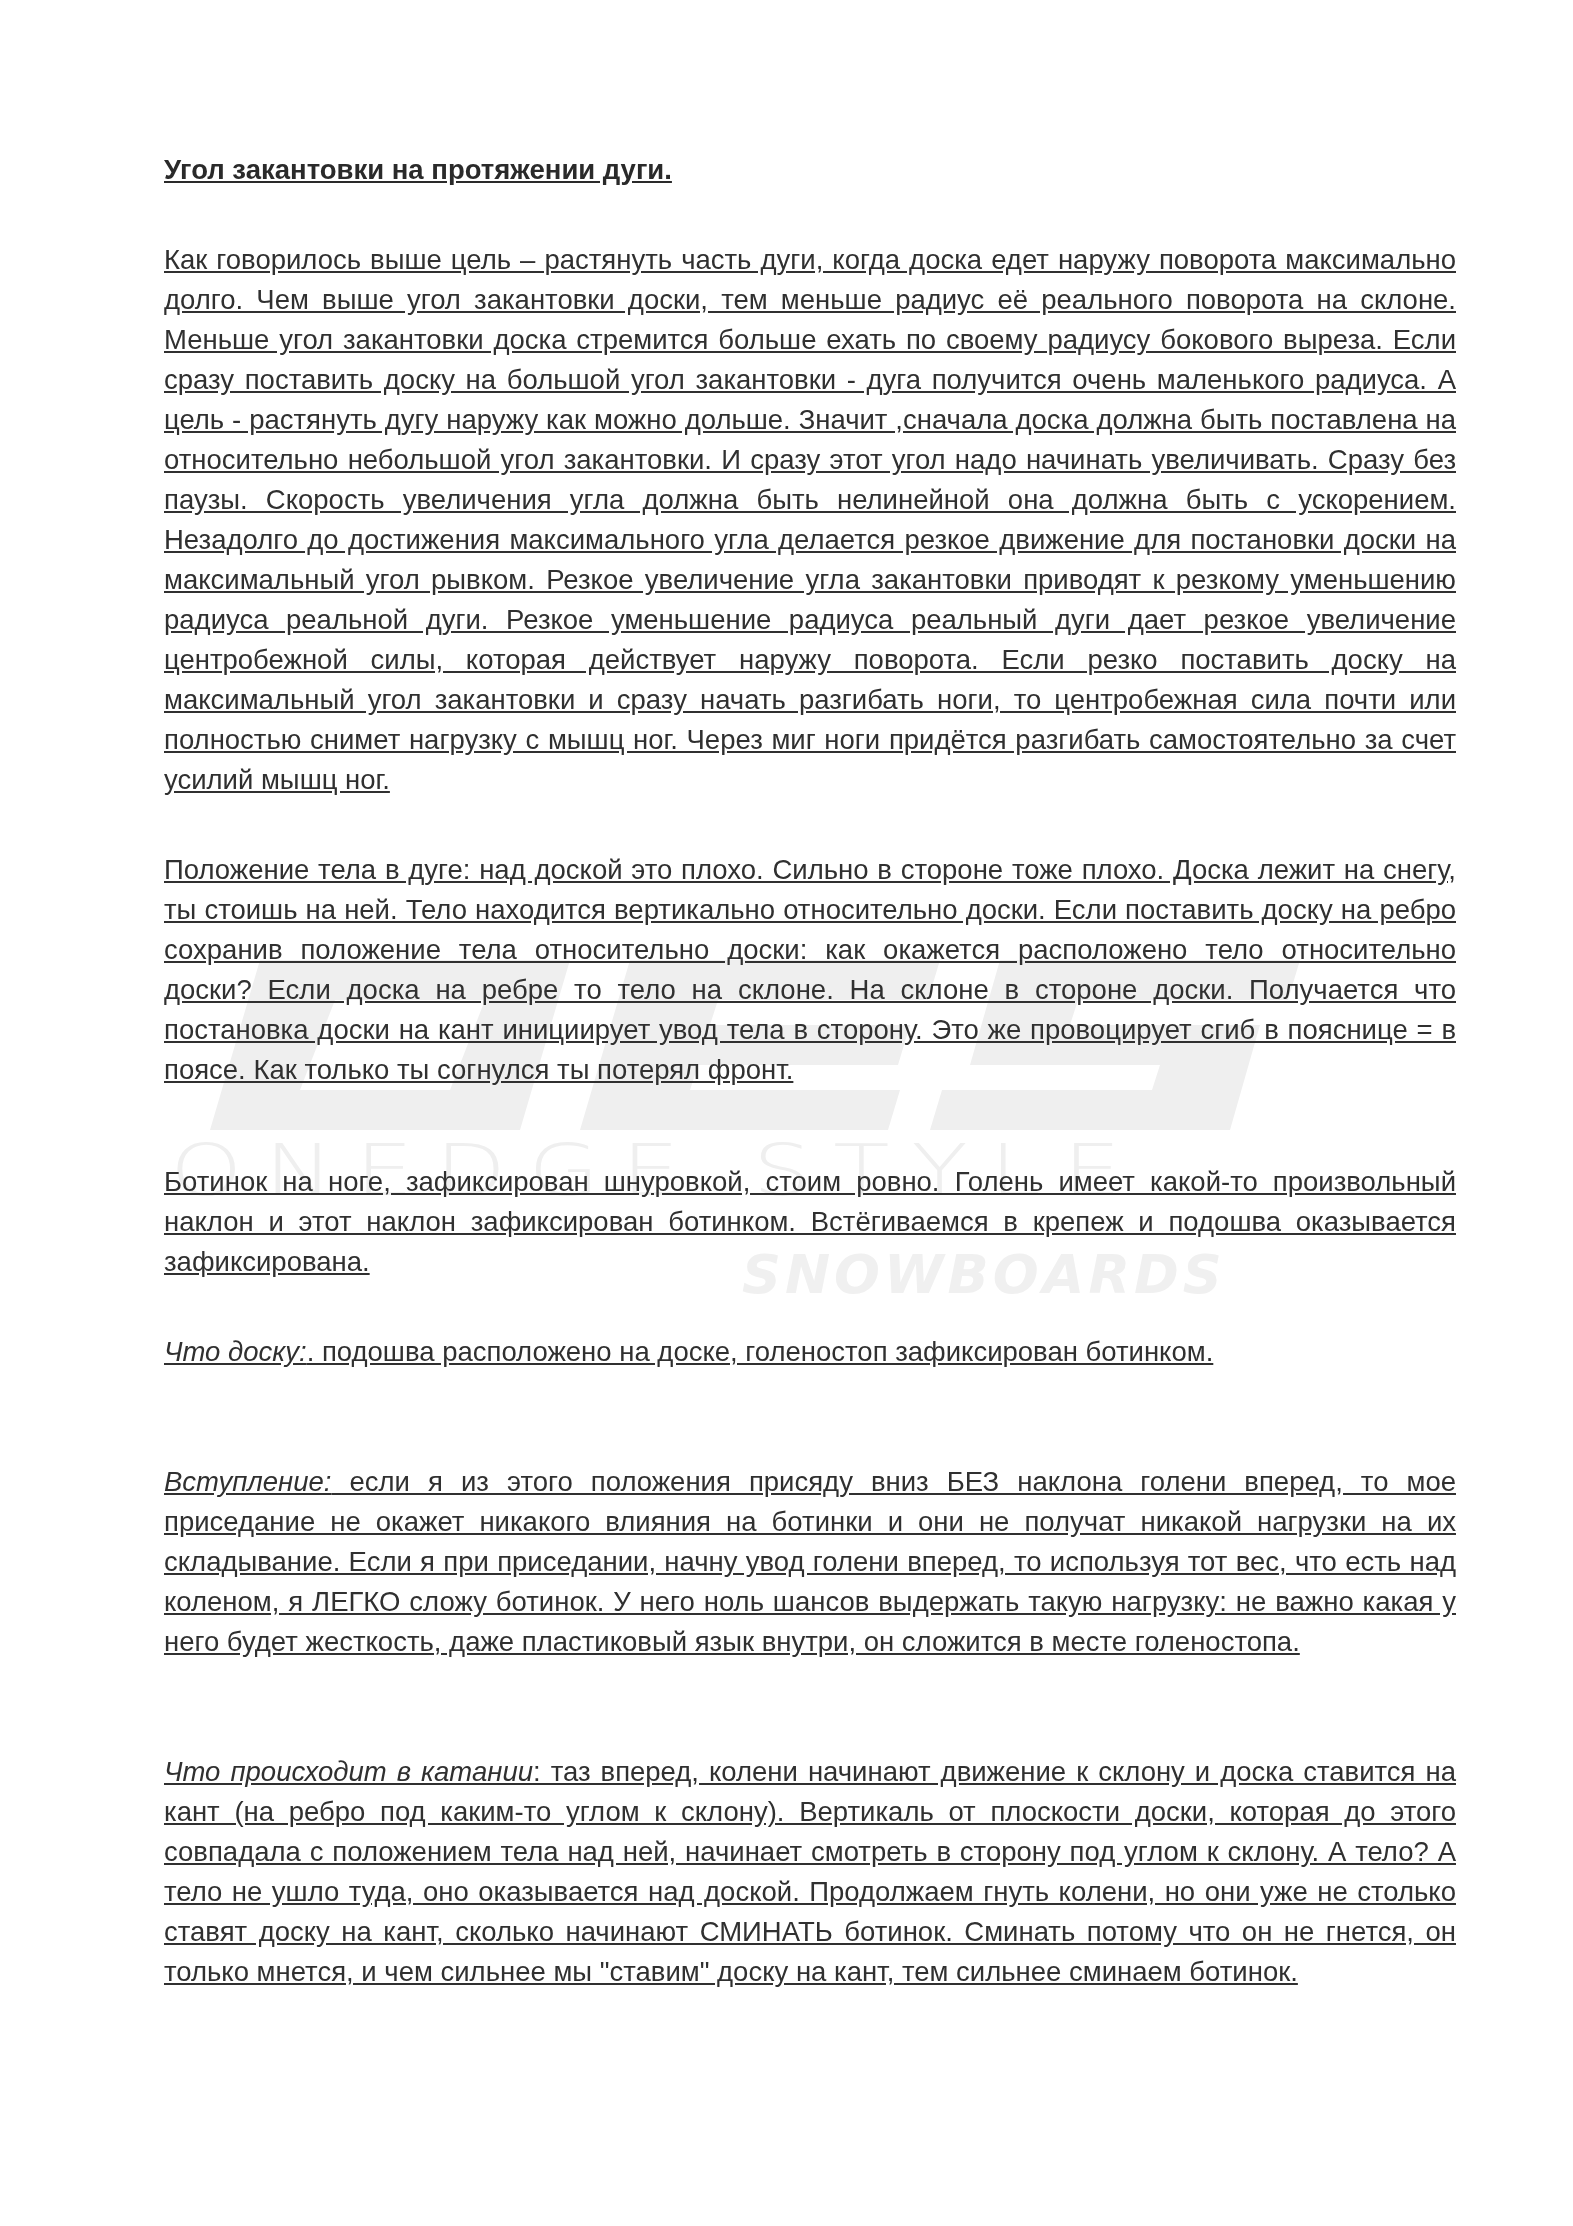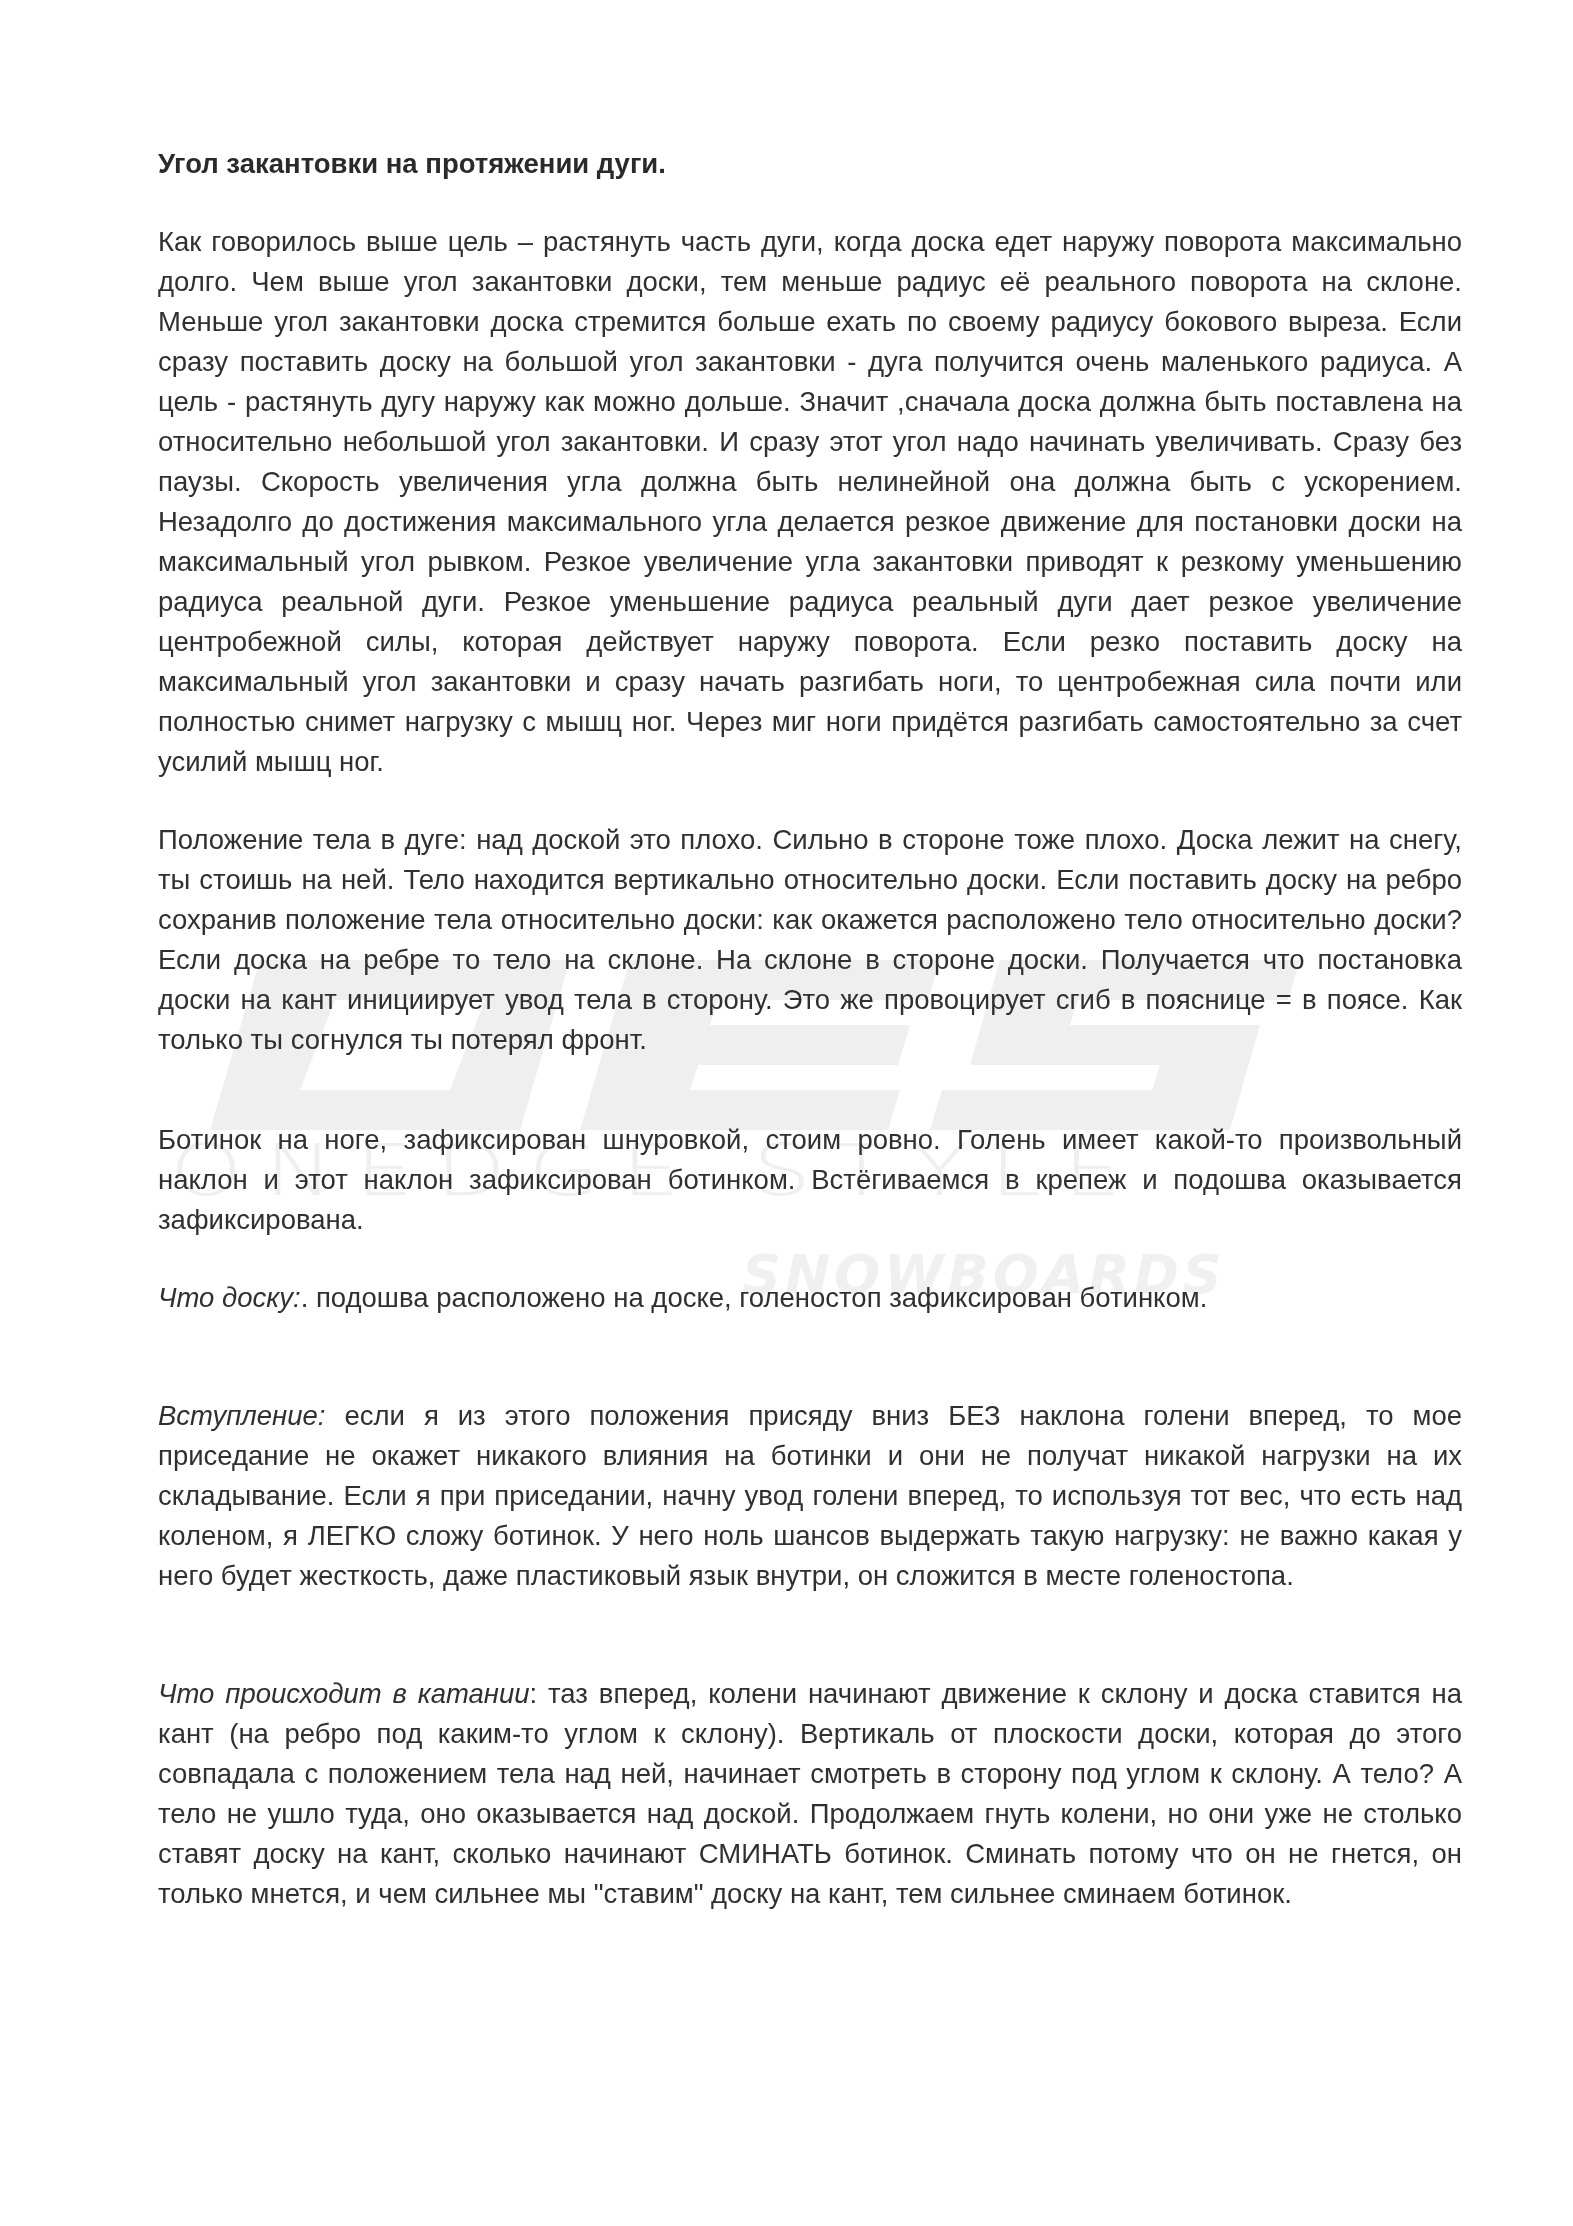--- a/index.html
+++ b/index.html
@@ -22,21 +22,21 @@
   .wm-snow {
     position: absolute; left: 592px; top: 272px;
     font-family: "DejaVu Sans", sans-serif; font-size: 54px; font-weight: bold;
     font-style: italic; letter-spacing: 4px; color: #f0f0f0; white-space: nowrap; line-height: 1; margin-top: 16px;
   }
   .content {
     position: absolute; left: 150px; top: 136px; width: 1320px; z-index: 1;
     font-family: "Liberation Sans", sans-serif; font-size: 27.5px; line-height: 40px;
     color: #303030;
   }
-  .content p { margin: 8px; text-align: justify; }
+  .content p { margin: 14px; text-align: justify; text-decoration: underline; }
   .heading { font-weight: bold; color: #2a2a2a; }
   .em { font-style: italic; }
   .gap-s { height: 22px; }
   .gap-l { height: 62px; }
 </style>
 </head>
 <body>
 
 <div class="page">
 

